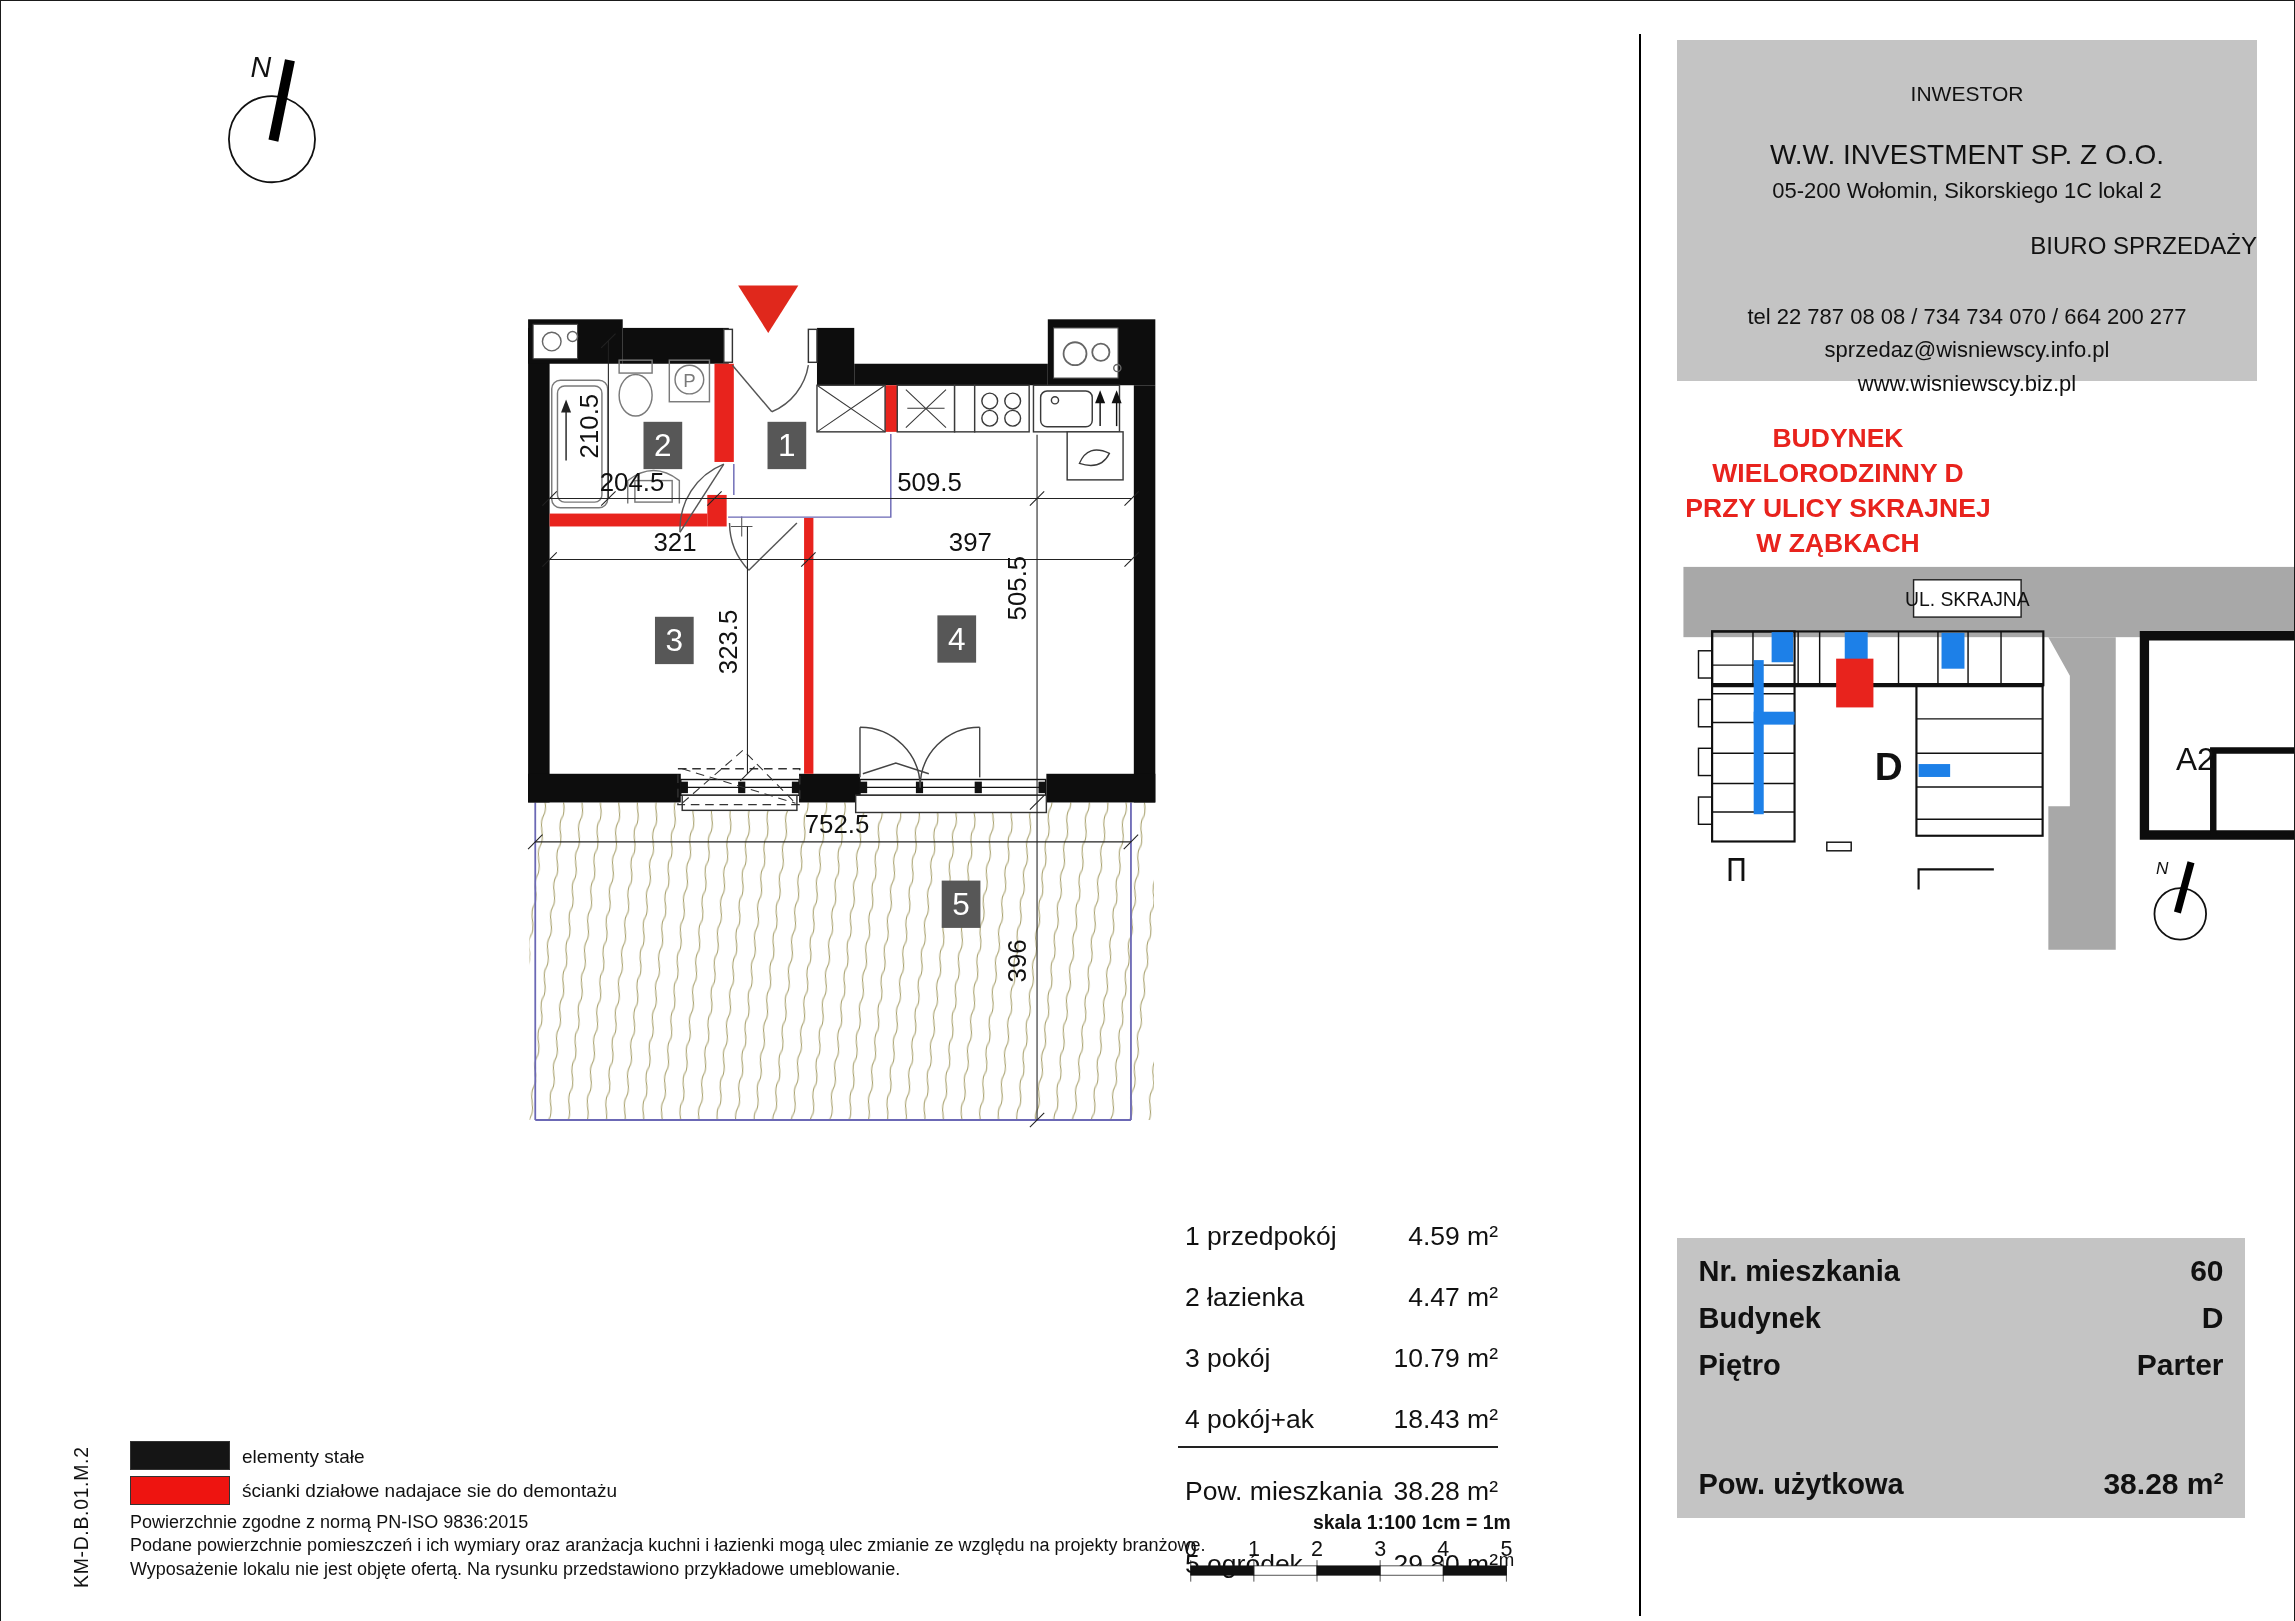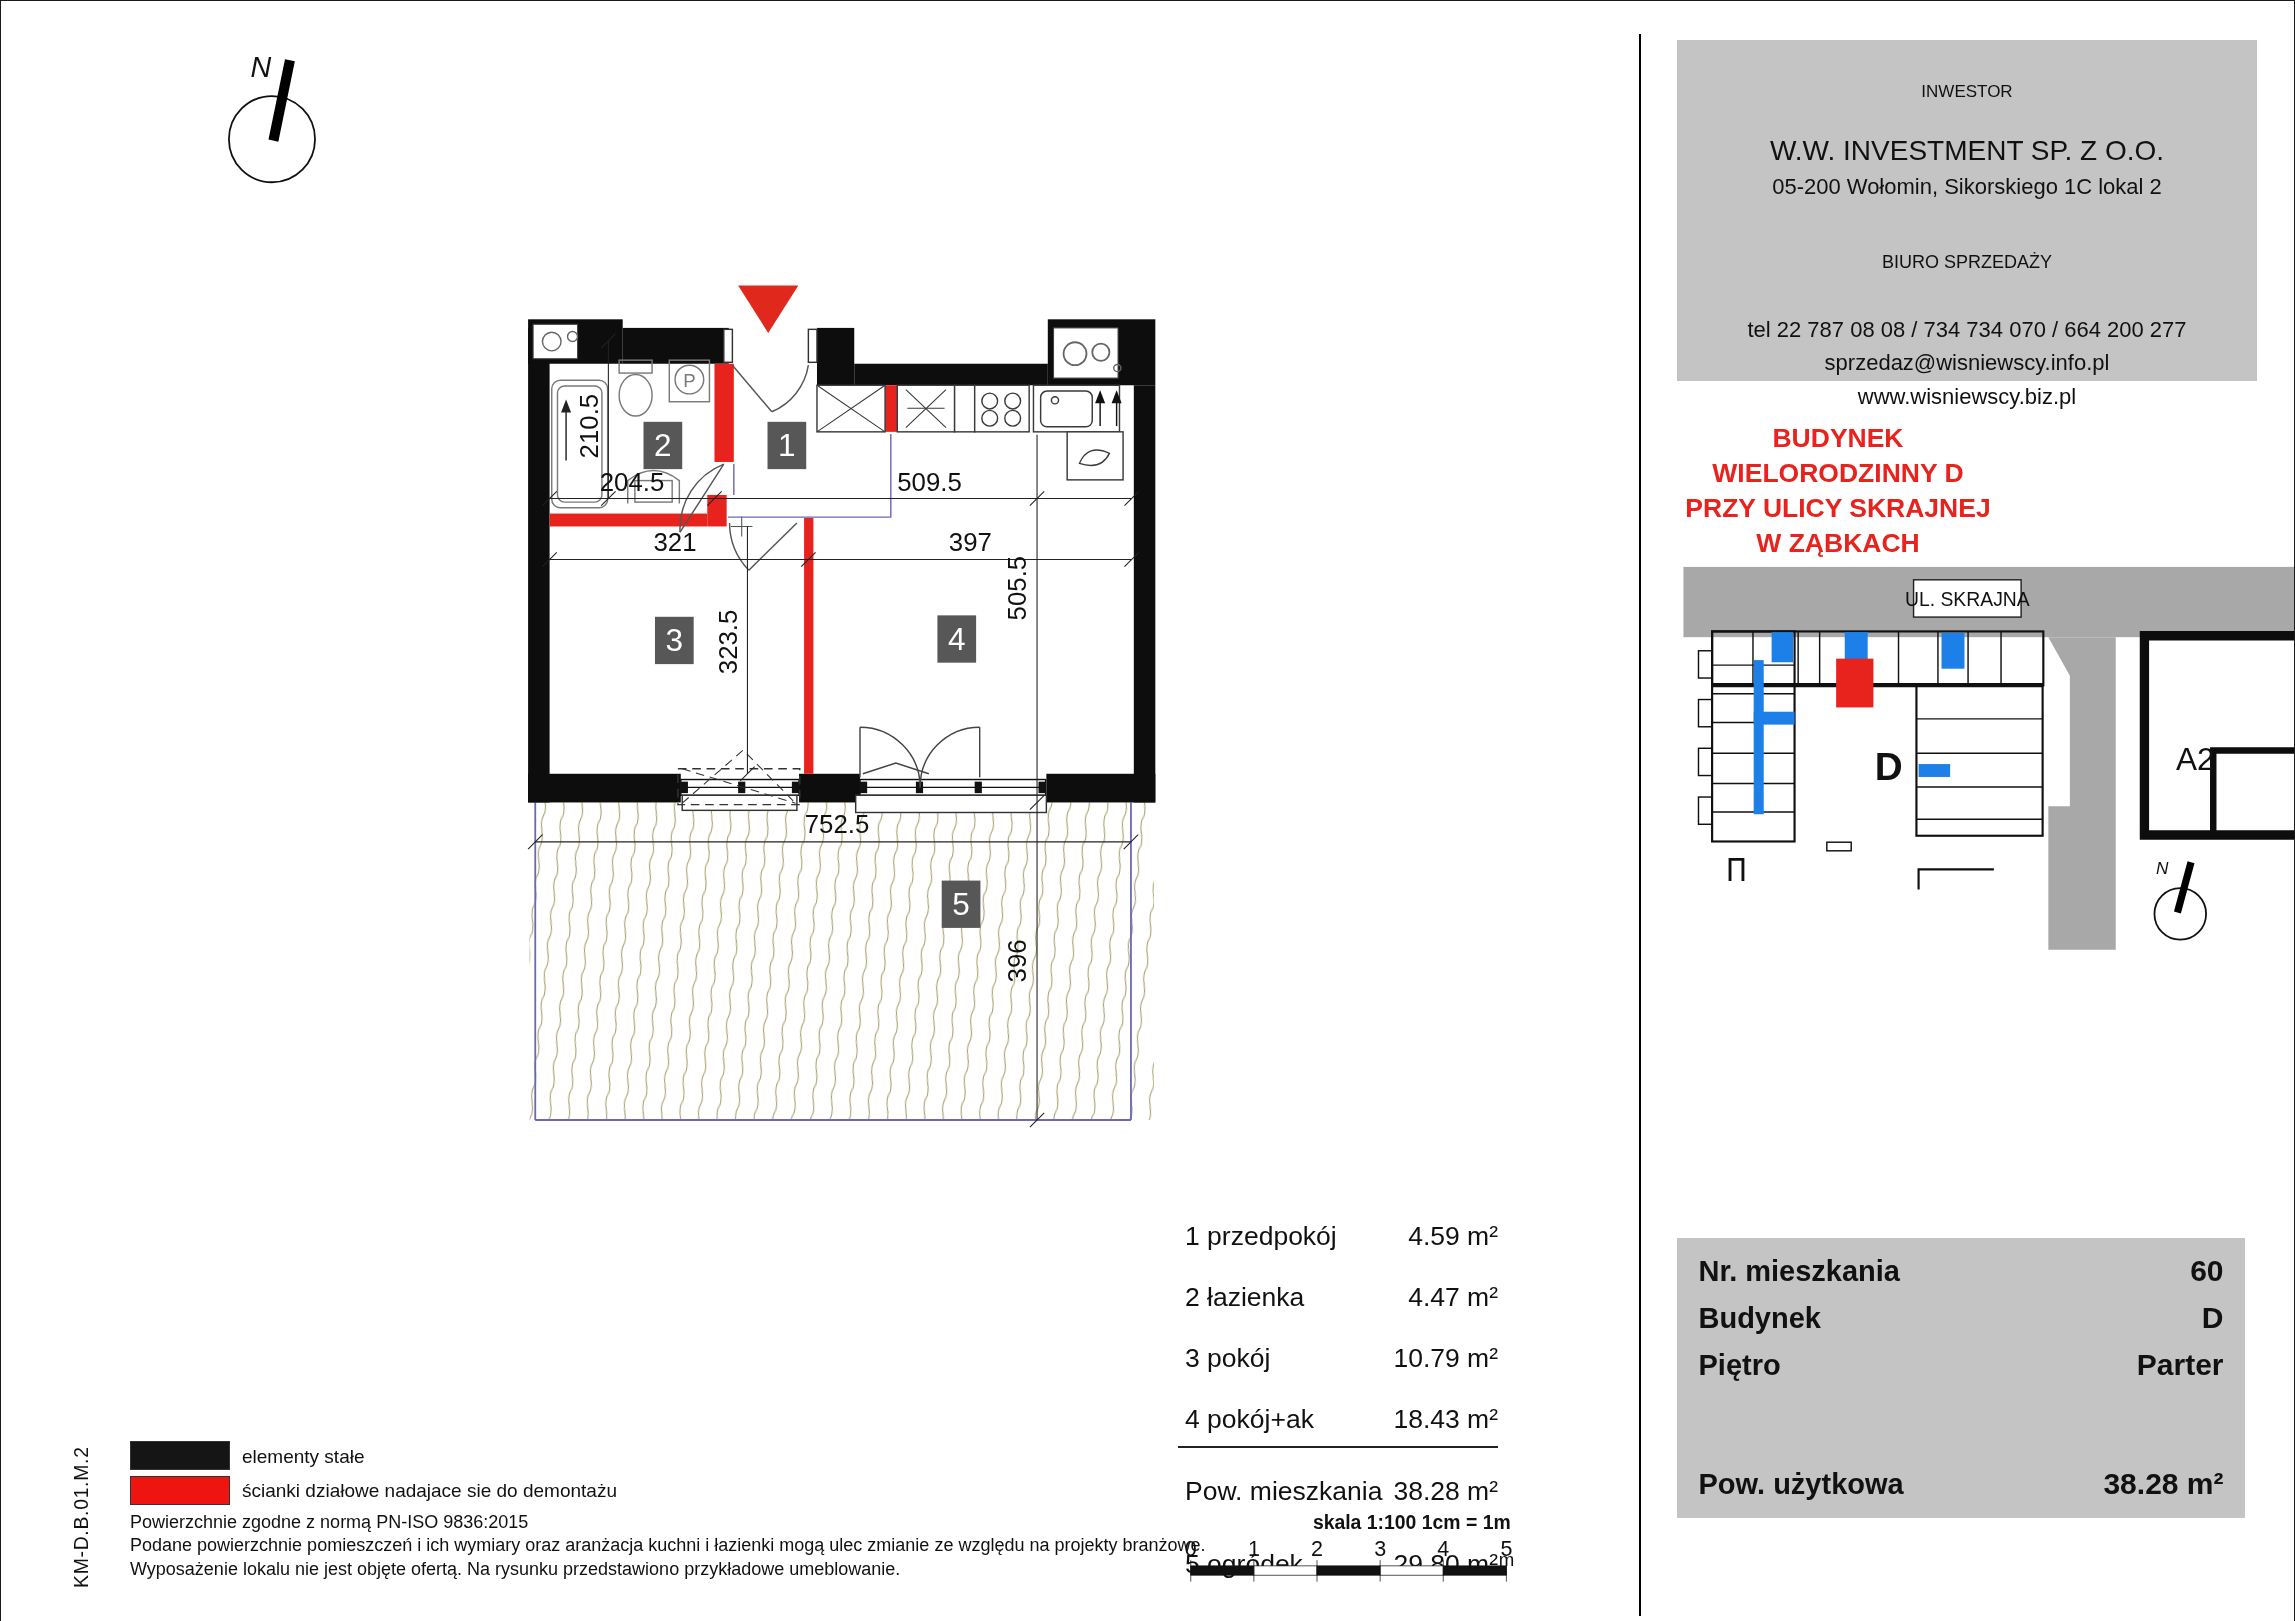--- a/index.html
+++ b/index.html
@@ -7,24 +7,24 @@
     position:relative; width:2295px; height:1622px; background:#ffffff;
     font-family:"Liberation Sans", sans-serif; color:#111;
     box-sizing:border-box; border:1.4px solid #1a1a1a; overflow:hidden;
   }
   .abs { position:absolute; }
   
   .divider { position:absolute; left:1638px; top:33px; width:2.2px; height:1582px; background:#000; }
   .gray-panel { position:absolute; background:#c4c4c4; }
   .investor-panel { left:1676px; top:39px; width:580px; height:341px; text-align:center; }
   .investor-panel div { position:relative; }
-  .inv-heading   { margin-top:42px; font-size:17px; }
+  .inv-heading   { margin-top:42px; font-size:21px; }
   .inv-company   { margin-top:33px; font-size:28px; }
   .inv-address   { margin-top:7.2px; font-size:22px; }
-  .inv-office    { margin-top:52px; font-size:18px; }
+  .inv-office    { margin-top:28px; font-size:24px;text-align:right; }
   .inv-phones    { margin-top:44px; font-size:22px; }
   .inv-email     { margin-top:7.2px; font-size:22px; }
   .inv-website   { margin-top:7.2px; font-size:22px; }
   .building-title { left:1679px; top:420px; width:316px; text-align:center;
     color:#e8231d; font-size:26.5px; font-weight:bold; line-height:1.32; }
   .details-panel { left:1676px; top:1237px; width:568px; height:280px; }
   .details-row { position:relative; display:flex; justify-content:space-between;
     margin:0 21.5px; font-size:29px; font-weight:bold; line-height:34px; }
   .details-row.r1 { padding-top:16px; }
   .details-row.gap { padding-top:13px; }

